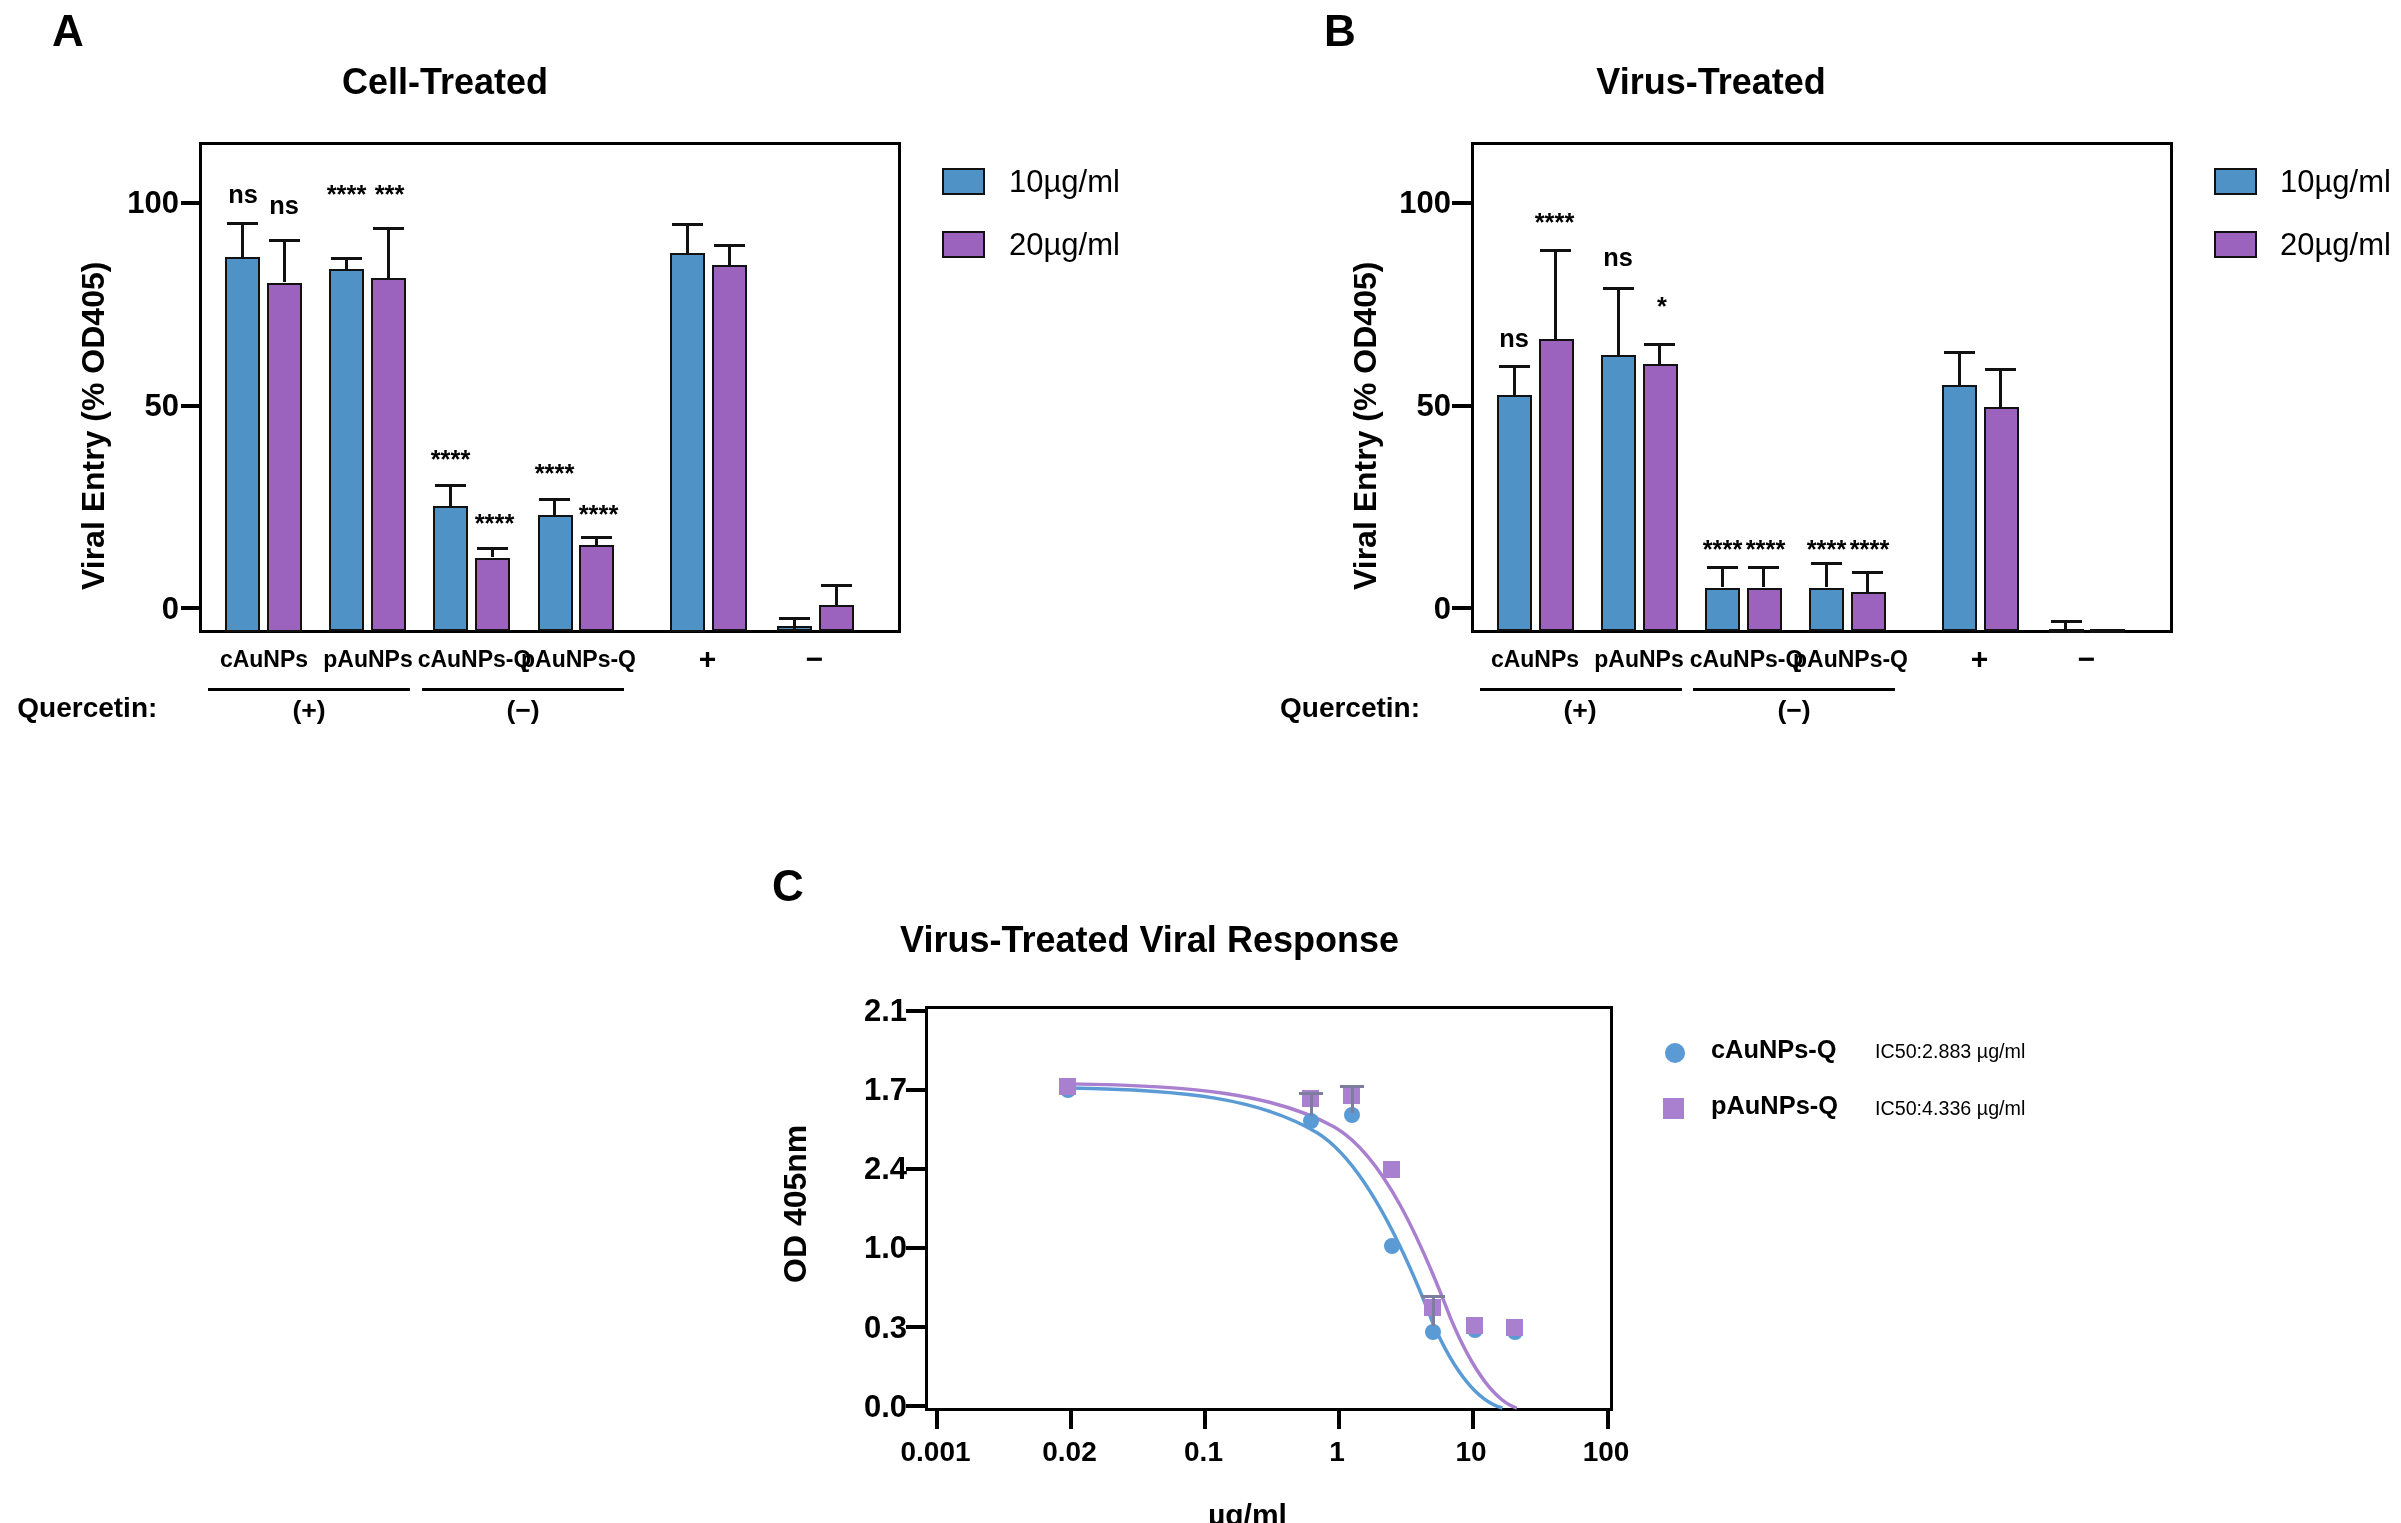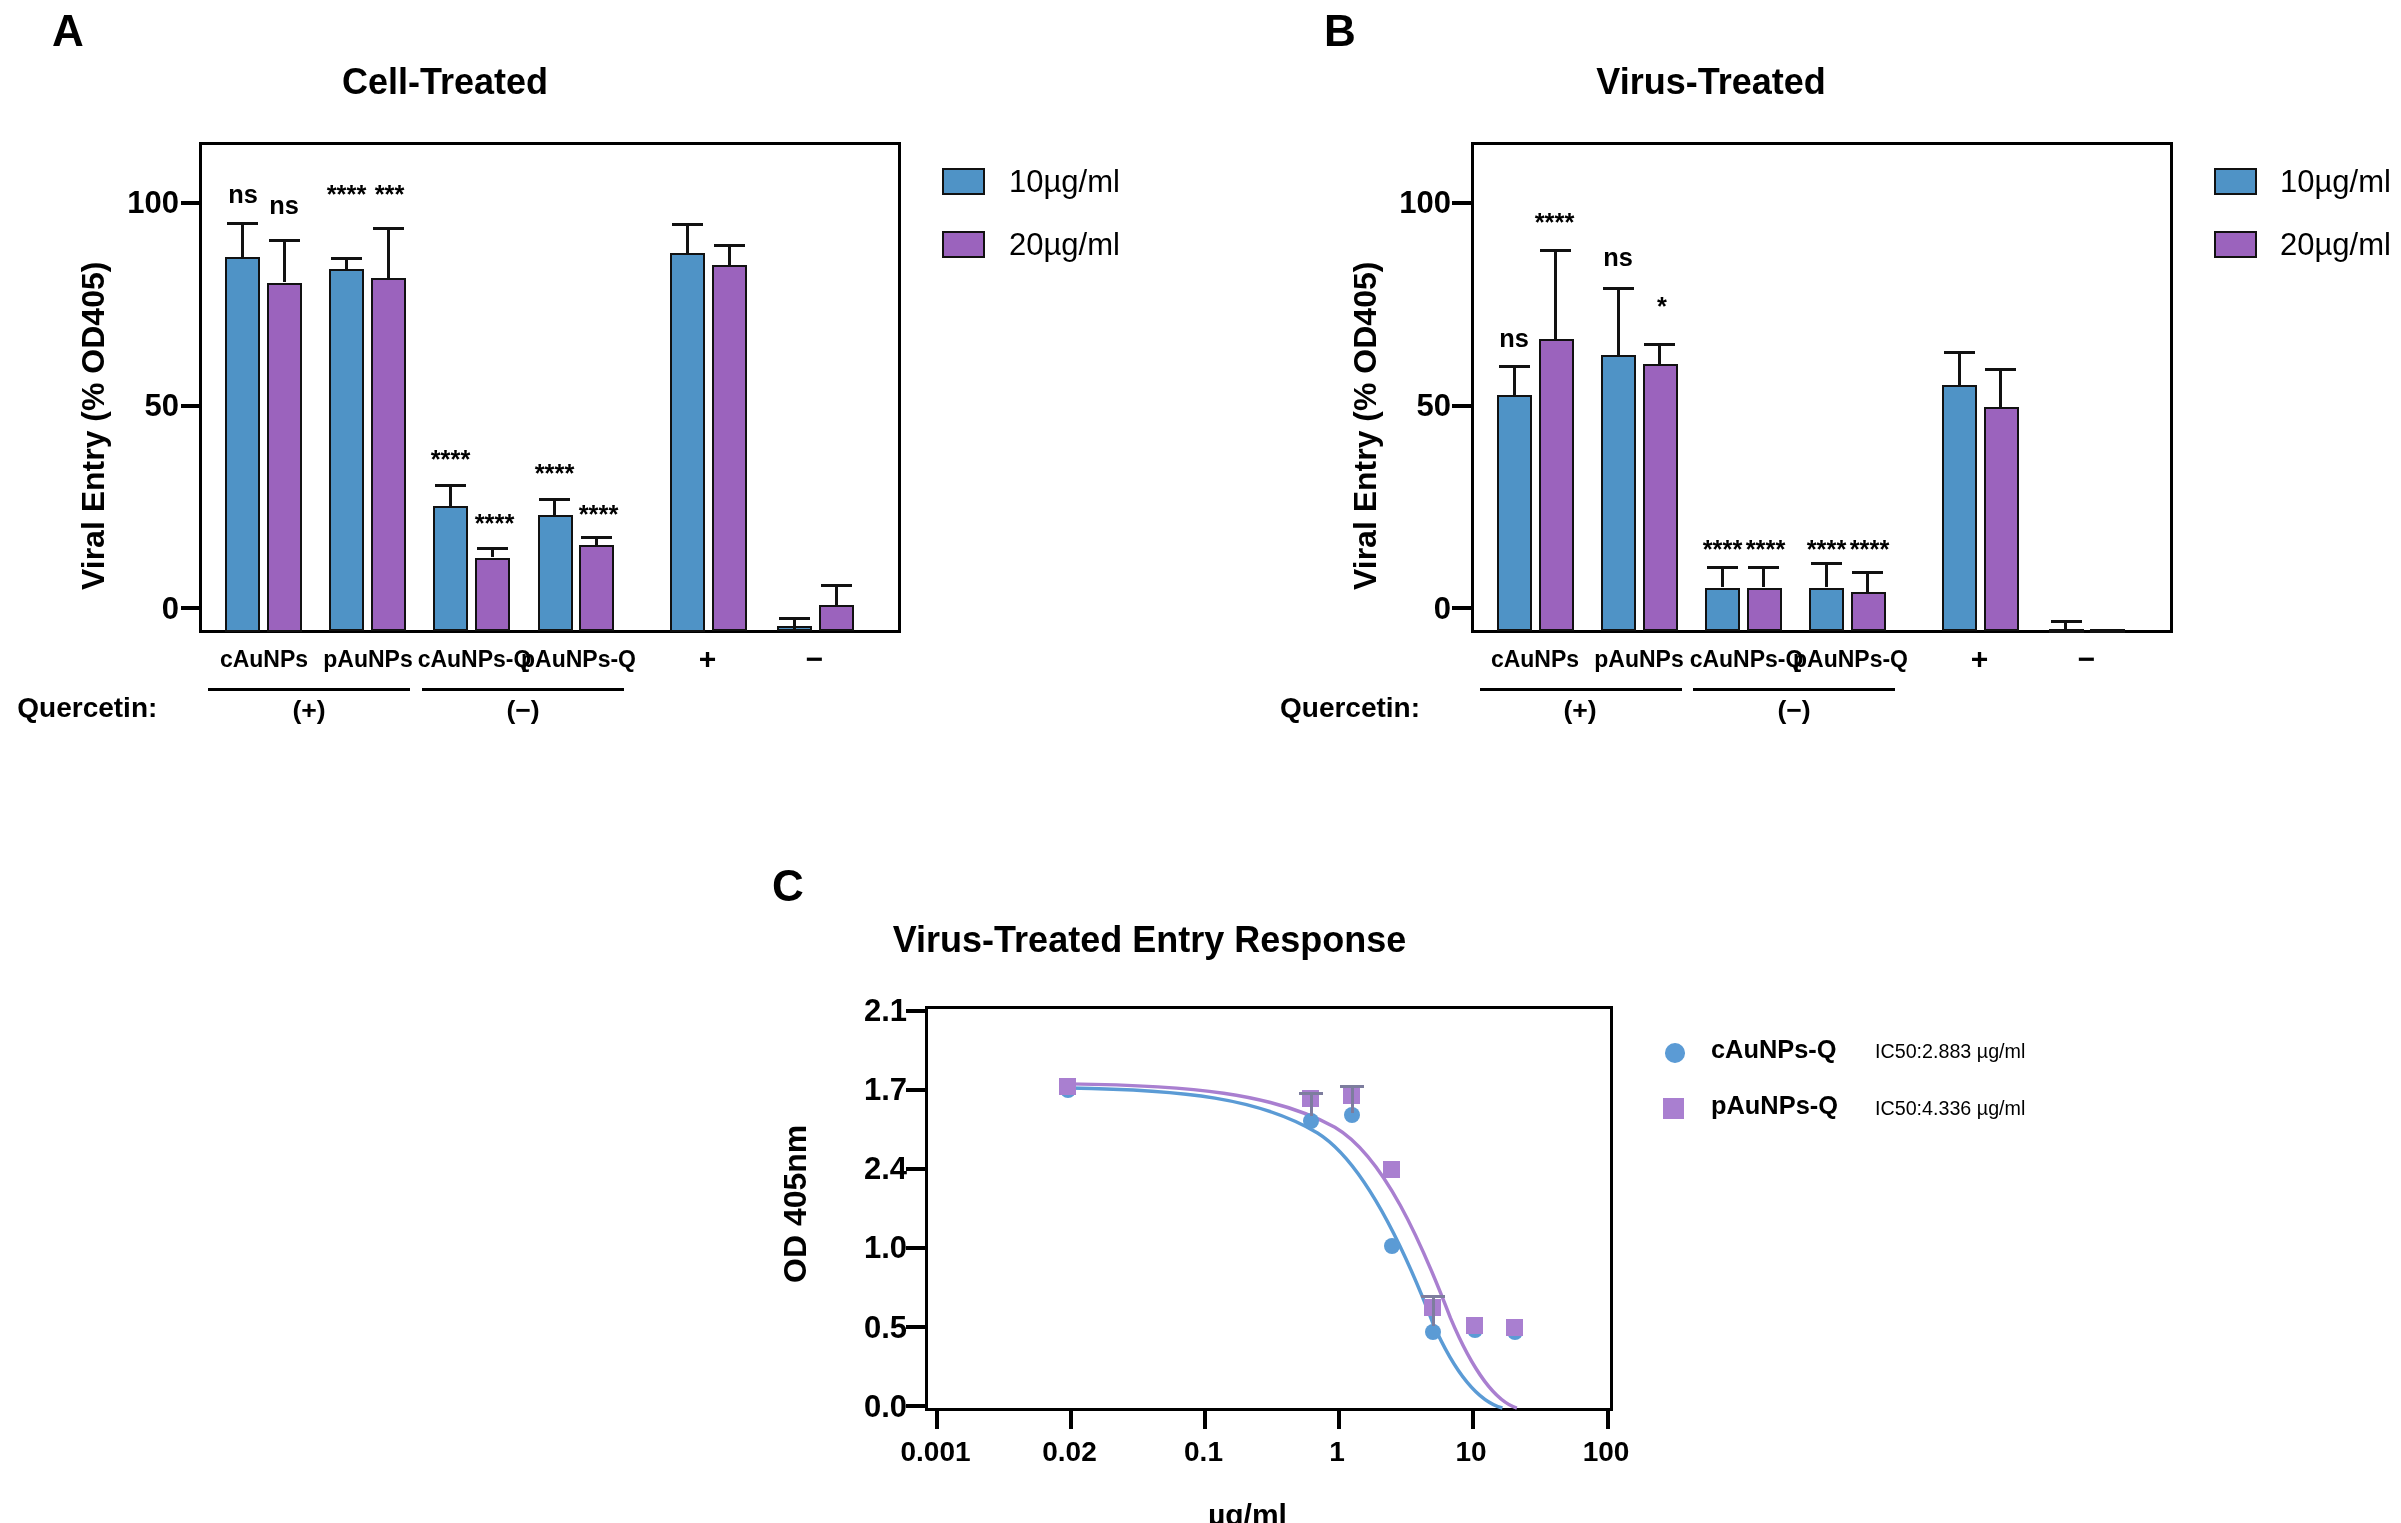--- a/index.html
+++ b/index.html
@@ -332,29 +332,29 @@
   <div class="group-mark" style="left:1748px; top:695px; width:92px;">(−)</div>
 
   <div class="legend-swatch" style="left:2214px; top:168px; background:#4f93c6;"></div>
   <div class="legend-text" style="left:2280px; top:164px;">10µg/ml</div>
   <div class="legend-swatch" style="left:2214px; top:231px; background:#9b63bd;"></div>
   <div class="legend-text" style="left:2280px; top:227px;">20µg/ml</div>
 </div>
 
 <div class="panel">
   <div class="panel-letter" style="left:772px; top:861px;">C</div>
-  <div class="panel-title" style="left:826px; top:919px; width:647px;">Virus-Treated Entry Response</div>
+  <div class="panel-title" style="left:826px; top:919px; width:647px;">Virus-Treated Viral Response</div>
 
   <div class="axis-label-y" style="left:777px; top:1283px; font-size:32px;">OD 405nm</div>
 
   <div class="ytick" style="left:786px; top:993px; width:121px;">2.1</div>
   <div class="ytick" style="left:786px; top:1072px; width:121px;">1.7</div>
   <div class="ytick" style="left:786px; top:1151px; width:121px;">2.4</div>
   <div class="ytick" style="left:786px; top:1230px; width:121px;">1.0</div>
-  <div class="ytick" style="left:786px; top:1310px; width:121px;">0.5</div>
+  <div class="ytick" style="left:786px; top:1310px; width:121px;">0.3</div>
   <div class="ytick" style="left:786px; top:1389px; width:121px;">0.0</div>
 
   <div class="plot-frame" style="left:925px; top:1006px; width:688px; height:405px;"></div>
   <div class="ytick-mark" style="left:906px; top:1009px; width:19.7px;"></div>
   <div class="ytick-mark" style="left:906px; top:1088px; width:19.7px;"></div>
   <div class="ytick-mark" style="left:906px; top:1167px; width:19.7px;"></div>
   <div class="ytick-mark" style="left:906px; top:1246px; width:19.7px;"></div>
   <div class="ytick-mark" style="left:906px; top:1325px; width:19.7px;"></div>
   <div class="ytick-mark" style="left:906px; top:1404px; width:19.7px;"></div>
 

